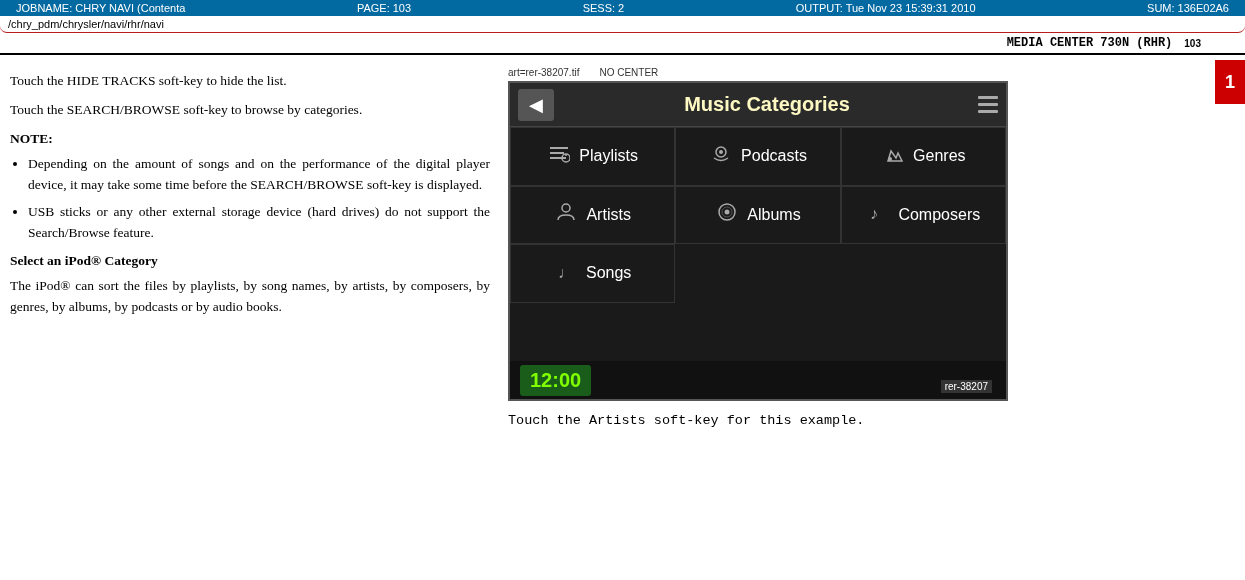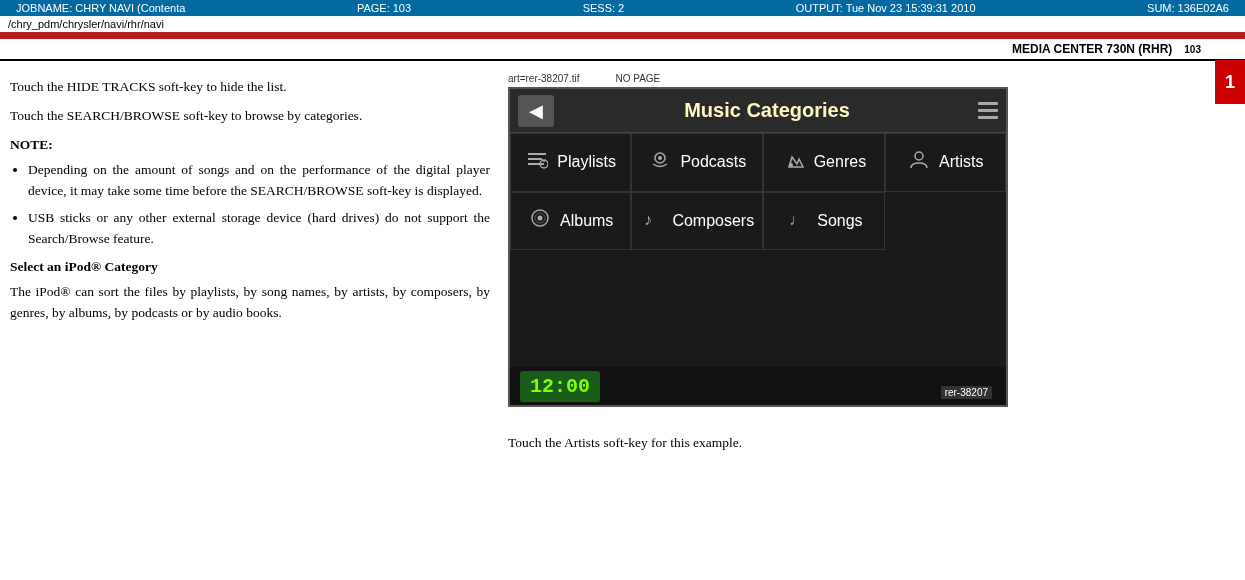--- a/index.html
+++ b/index.html
@@ -74,21 +74,21 @@
       flex-direction: column;
       padding-left: 8px;
     }
 
     .art-ref {
       font-size: 10px;
       color: #333;
       font-family: Arial, sans-serif;
       margin-bottom: 3px;
       display: flex;
-      gap: 36px;
+      gap: 20px;
     }
 
     
     .screen-ui {
       background: #1a1a1a;
       border: 2px solid #555;
       width: 500px;
       height: 320px;
       position: relative;
       color: #fff;
@@ -140,21 +140,21 @@
     .menu-icon span {
       display: block;
       height: 3px;
       background: #aaa;
       border-radius: 1px;
     }
 
     
     .categories-grid {
       display: grid;
-      grid-template-columns: 1fr 1fr 1fr 1fr;
+      grid-template-columns: 1fr 1fr 1fr;
       grid-template-rows: repeat(4, 1fr);
       flex: 1;
       height: calc(100% - 44px - 38px);
     }
 
     .cat-cell {
       display: flex;
       align-items: center;
       justify-content: center;
       border: 1px solid #333;
@@ -184,38 +184,38 @@
       padding: 0 10px;
     }
 
     .time-display {
       background: #1a5c1a;
       color: #7fff00;
       font-size: 20px;
       font-weight: bold;
       padding: 4px 10px;
       border-radius: 3px;
-      font-family: Liberation Mono, monospace;
+      font-family: Liberation Sans, sans-serif;
     }
 
     .ref-label {
       position: absolute;
       bottom: 6px;
       right: 14px;
       color: #fff;
       font-size: 10px;
       background: #333;
       padding: 1px 4px;
       font-family: Arial, sans-serif;
     }
 
     .right-text {
       font-size: 13.5px;
-      margin-top: 28px;
-      font-family: Liberation Serif, serif;
+      margin-top: 12px;
+      font-family: Liberation Mono, monospace;
     }
 
     
     .page-marker {
       position: absolute;
       right: 0;
       top: 60px;
       background: #c00;
       color: #fff;
       font-weight: bold;
@@ -240,27 +240,27 @@
 </head>
 <body>
 
 <div class="top-header">
   <span>JOBNAME: CHRY NAVI (Contenta</span>
   <span>PAGE: 103</span>
   <span>SESS: 2</span>
   <span>OUTPUT: Tue Nov 23 15:39:31 2010</span>
   <span>SUM: 136E02A6</span>
 </div>
-<div class="top-header" style="background:#fff; color:#000; border-bottom:7px solid #b91c1c; padding:2px 8px;">
+<div class="top-header" style="background:#fff; color:#000; border-bottom:1px solid #b91c1c; padding:2px 8px;border-radius:7px;">
   <span style="font-family:Arial,sans-serif;font-size:11px;">/chry_pdm/chrysler/navi/rhr/navi</span>
 </div>
 
 <div class="header-row">
   <span style="flex:1;"></span>
-  <span style="font-family:Liberation Sans, sans-serif;font-size:12px;font-weight:bold;margin-right:12px;">MEDIA CENTER 730N (RHR)</span>
+  <span style="font-family:Liberation Mono, monospace;font-size:12px;font-weight:bold;margin-right:12px;">MEDIA CENTER 730N (RHR)</span>
   <span style="font-family:Arial,sans-serif;font-size:10px;font-weight:bold;margin-right:36px;">103</span>
 </div>
 
 <div class="main-content">
 
   <div class="left-column">
     <p>Touch the HIDE TRACKS soft-key to hide the list.</p>
     <p>Touch the SEARCH/BROWSE soft-key to browse by categories.</p>
     <p class="note-heading">NOTE:</p>
     <ul>
@@ -270,21 +270,21 @@
     <p class="section-heading">
       <span>Select an iPod® Category</span>
     </p>
     <p>The iPod® can sort the files by playlists, by song names, by artists, by composers, by genres, by albums, by podcasts or by audio books.</p>
   </div>
 
   <div class="right-column">
 
     <div class="art-ref">
       <span>art=rer-38207.tif</span>
-      <span>NO PAGE</span>
+      <span>NO CENTER</span>
     </div>
 
     <div class="screen-ui">
 
       <div class="screen-titlebar">
         <div class="back-btn">◀</div>
         <div class="screen-title">Music Categories</div>
         <div class="menu-icon">
           <span></span>
           <span></span>

